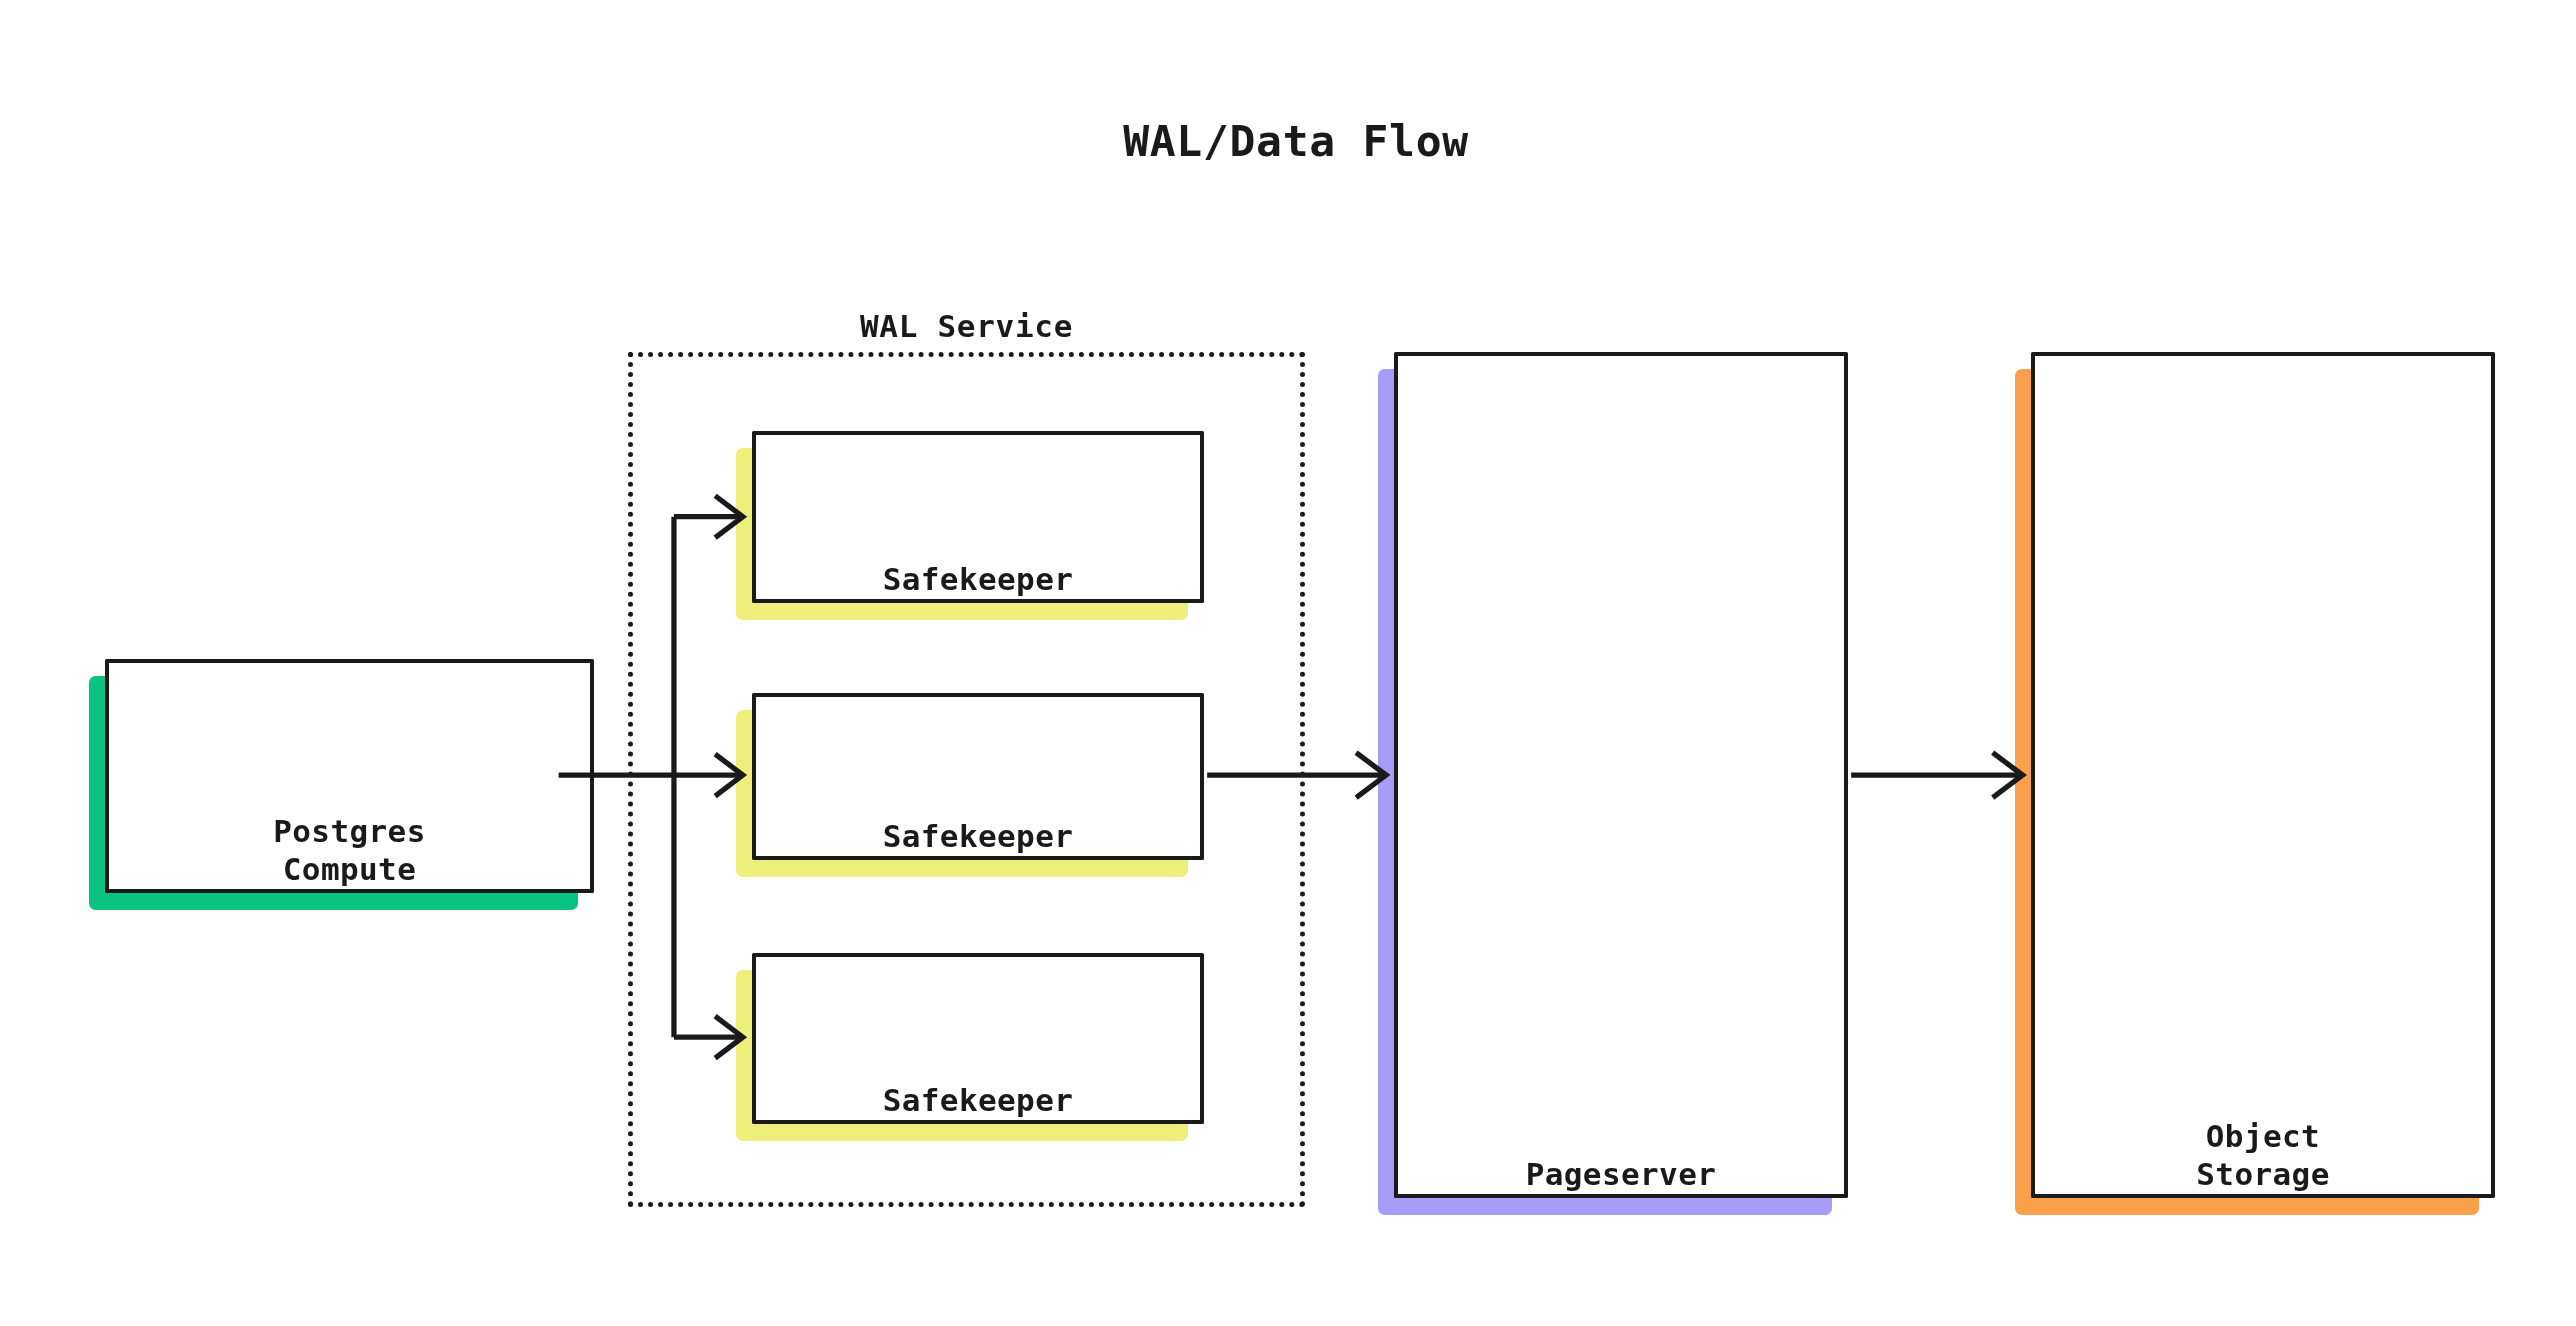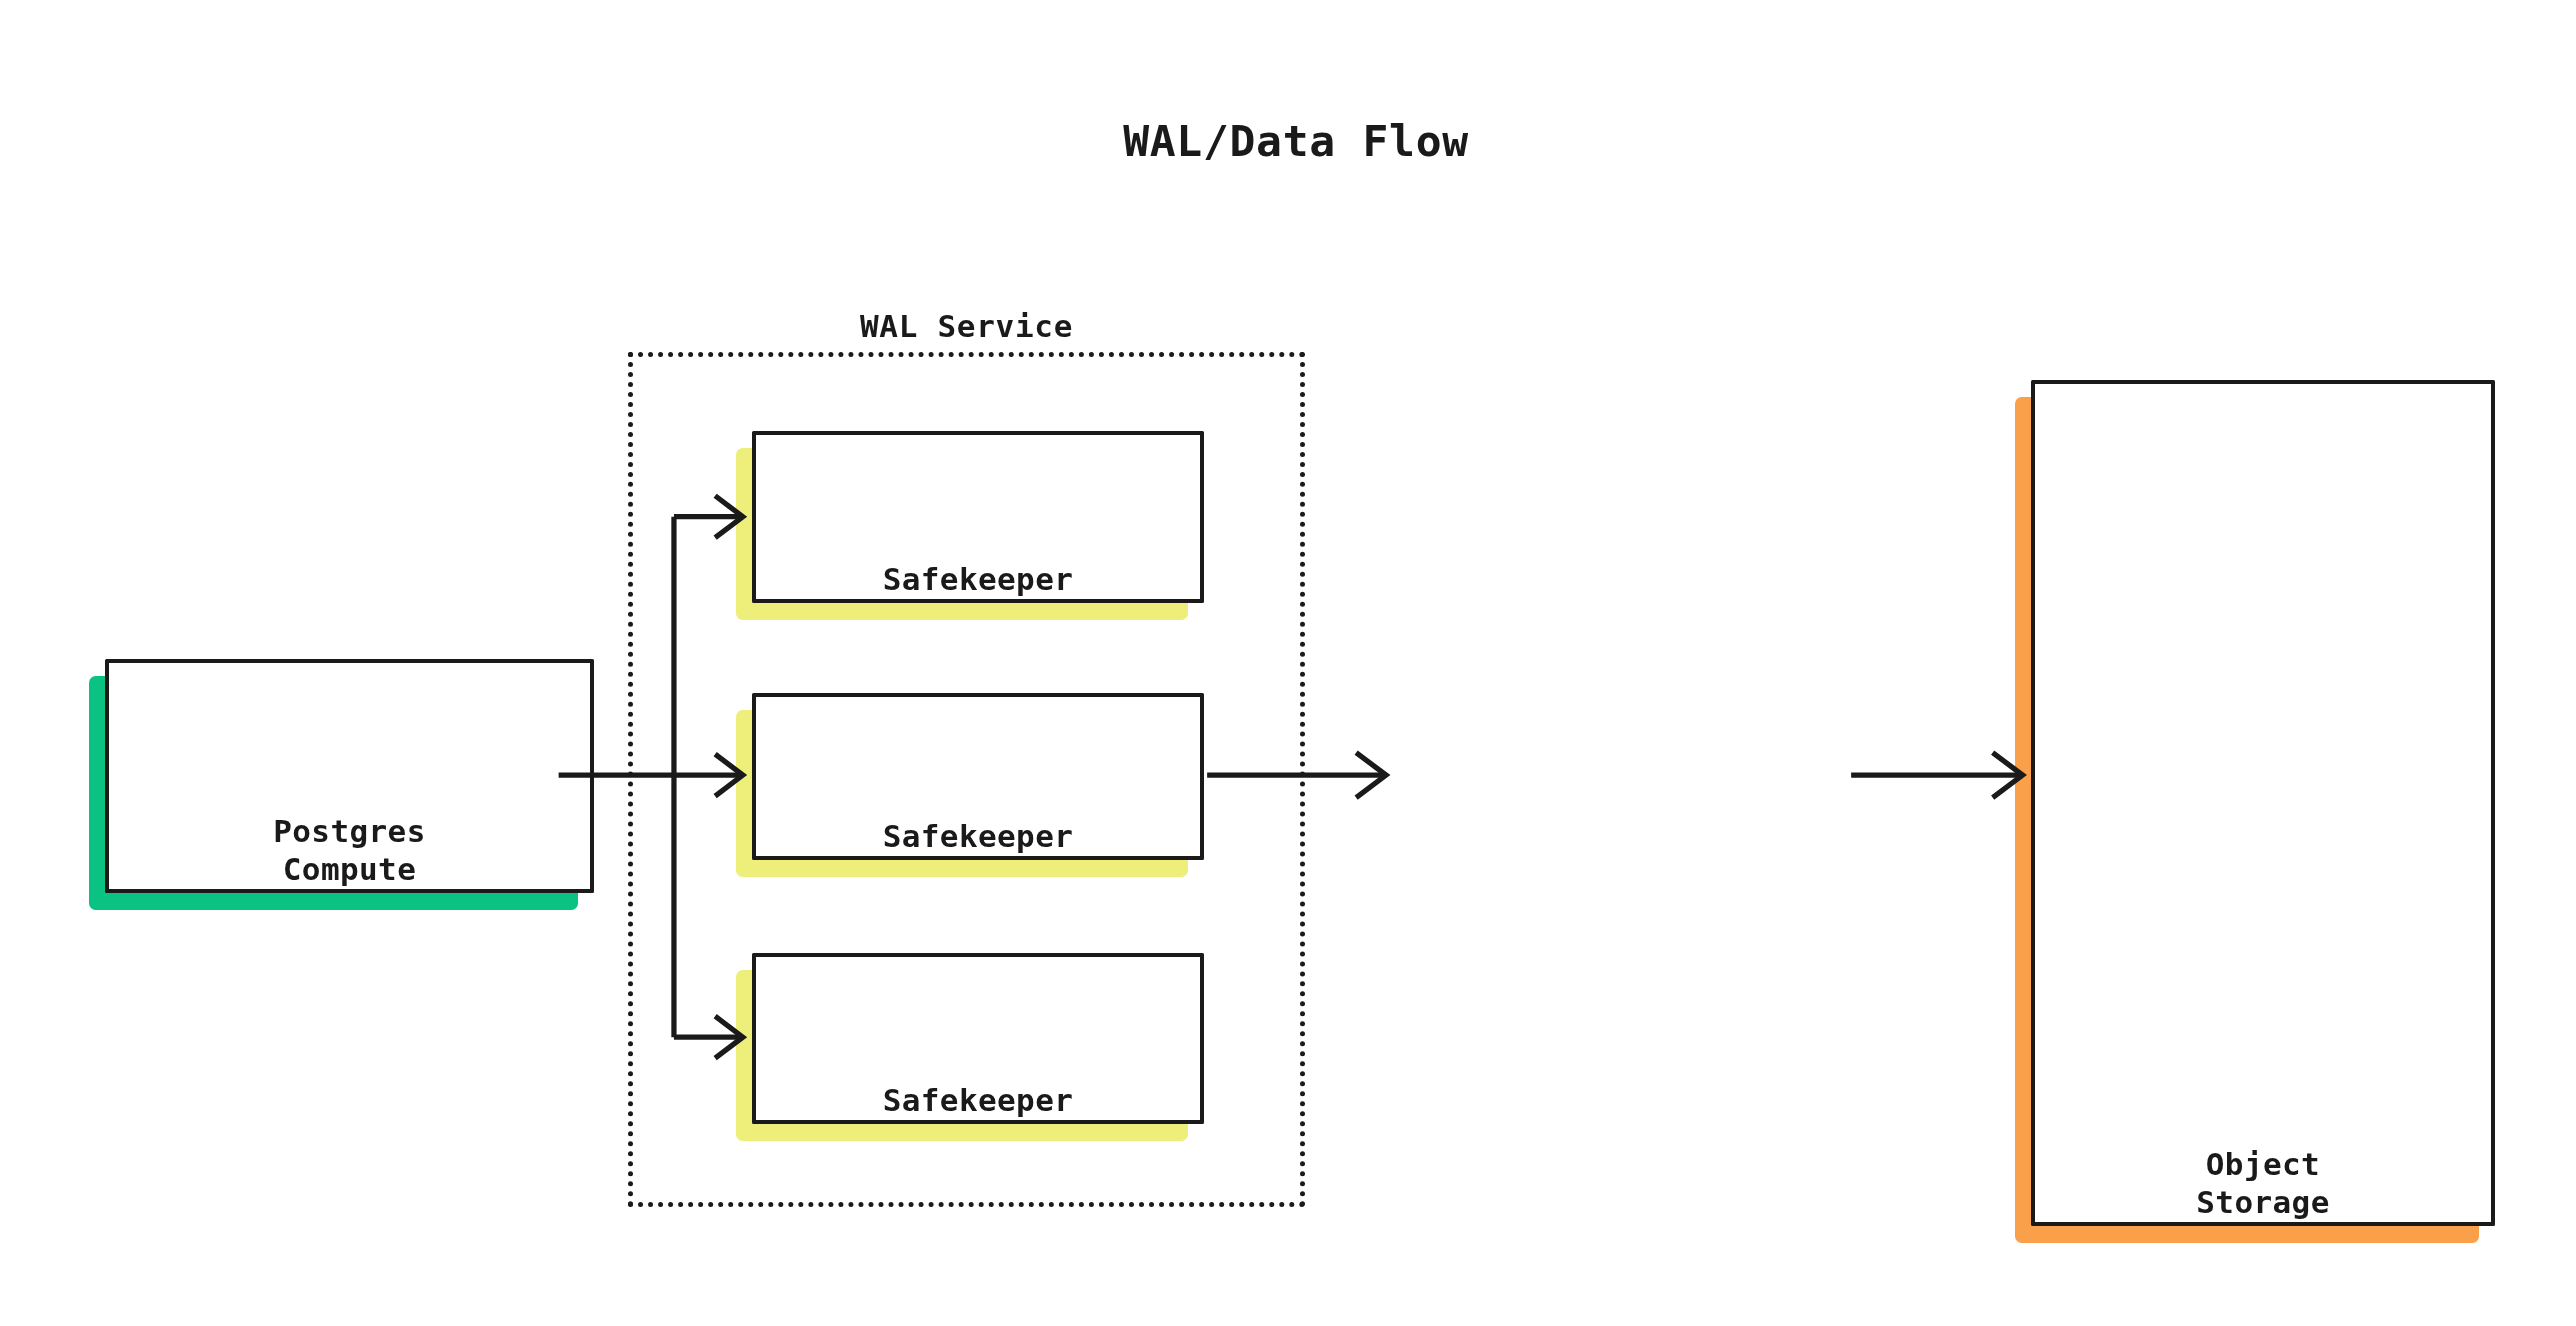--- a/index.html
+++ b/index.html
@@ -97,21 +97,21 @@
     text-align: center;
     white-space: pre-line;
   }
 
   
   #node-postgres   { left: 105px;  top: 659px;  width: 489px;  height: 234px; text-decoration: underline; }
   #node-sk-0       { left: 752px; top: 431px;  width: 452px;  height: 172px; }
   #node-sk-1       { left: 752px; top: 693px;  width: 452px;  height: 167px; }
   #node-sk-2       { left: 752px; top: 953px; width: 452px;  height: 171px; }
   #node-pageserver { left: 1394px; top: 352px;  width: 454px;  height: 846px; }
-  #node-objstore   { left: 2031px; top: 352px;  width: 464px;  height: 846px; margin-top: 28px; }
+  #node-objstore   { left: 2031px; top: 352px;  width: 464px;  height: 846px; }
 
   
   #edges {
     position: absolute;
     left: 0;
     top: 0;
     width: 2576px;
     height: 1327px;
     z-index: 2;
     pointer-events: none;
@@ -164,20 +164,26 @@
     </div>
   </div>
 
   <div class="node" id="node-sk-2">
     <div class="shadow" style="background:#eeee7a"></div>
     <div class="box">
       <span class="label">Safekeeper</span>
     </div>
   </div>
 
+  <div class="node" id="node-pageserver">
+    <div class="shadow" style="background:#a79cf7"></div>
+    <div class="box">
+      <span class="label">Pageserver</span>
+    </div>
+  </div>
 
   <div class="node" id="node-objstore">
     <div class="shadow" style="background:#fba04a"></div>
     <div class="box">
       <span class="label">Object
 Storage</span>
     </div>
   </div>
 
   <svg id="edges" viewBox="0 0 3440 1772">

